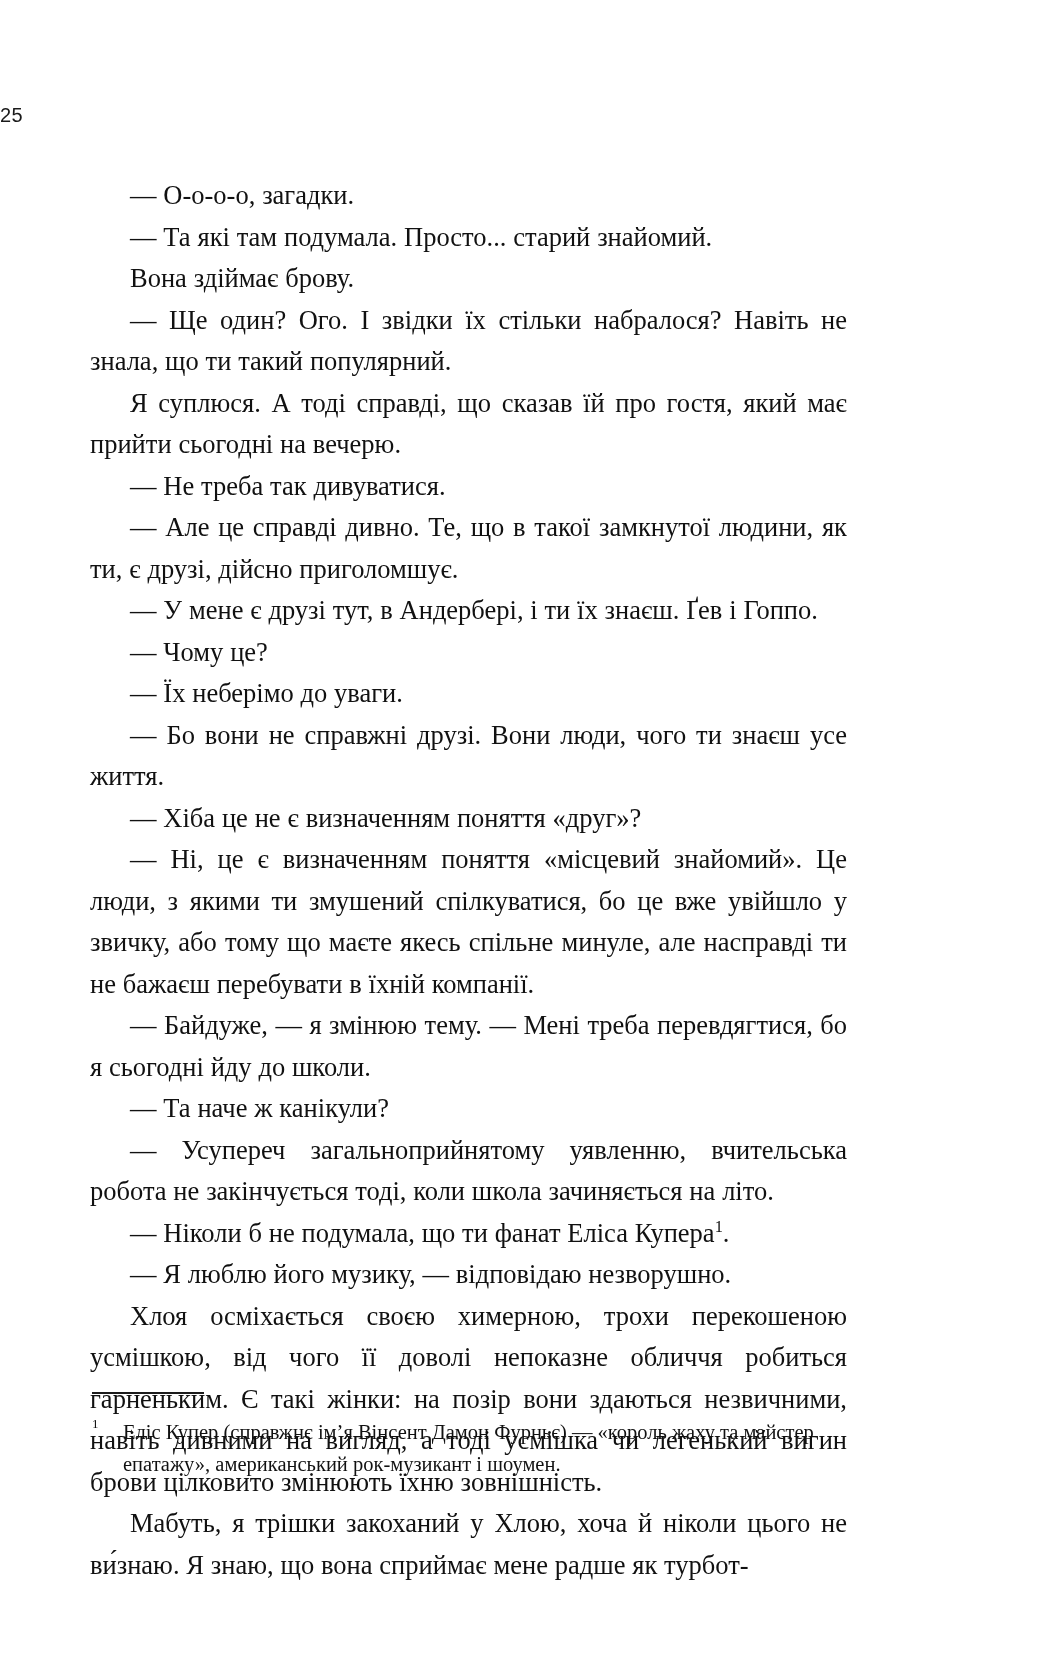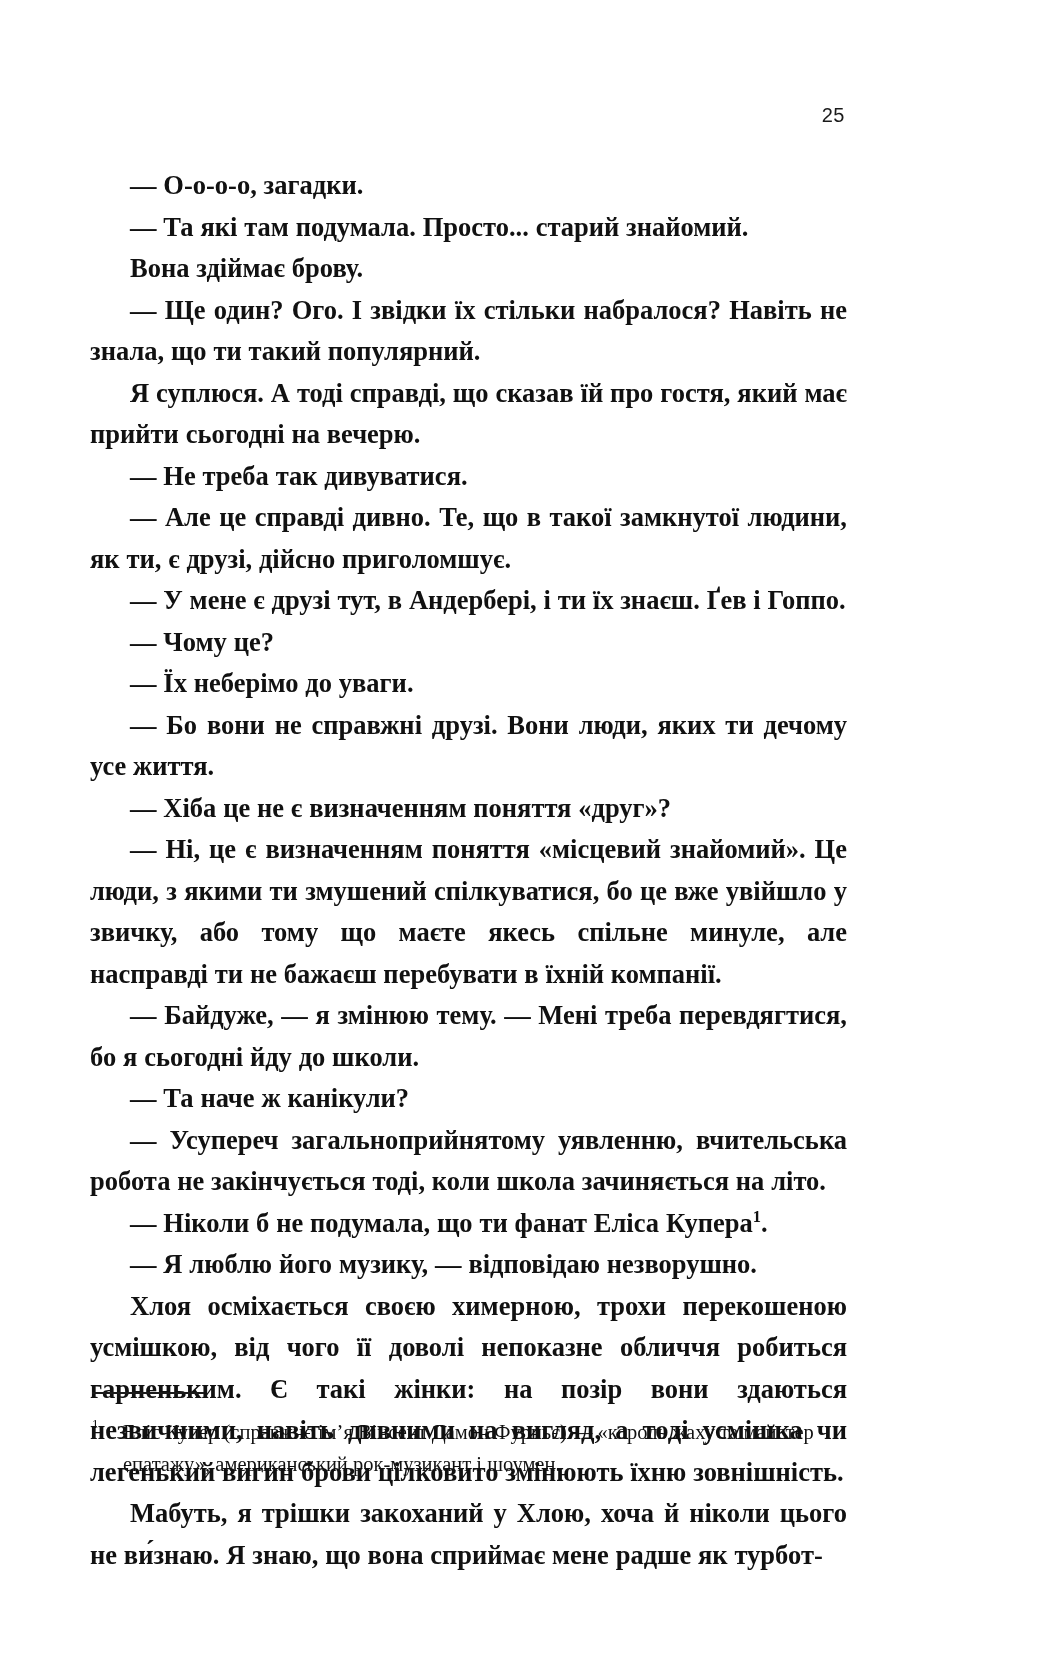--- a/index.html
+++ b/index.html
@@ -17,34 +17,32 @@
     font-family: "Liberation Serif", "DejaVu Serif", serif;
     color: #111111;
   }
 
   
   .folio {
     position: absolute;
     top: 104px;
     left: 0;
     width: 845px;
-    text-align: right;
     font-family: "Liberation Sans", "DejaVu Sans", sans-serif;
     font-size: 20px;
     letter-spacing: 0.5px;
     color: #1a1a1a;
   }
 
   
   .textblock {
     position: absolute;
-    top: 165px;
+    top: 175px;
     left: 90px;
     width: 757px;
-    font-weight: bold;
   }
 
   p.para {
     margin: 0;
     font-size: 26.5px;
     line-height: 41.5px;
     text-align: justify;
     text-justify: inter-word;
     text-indent: 40px;
     -webkit-hyphens: none;
@@ -104,21 +102,21 @@
     <p class="para short">— О-о-о-о, загадки.</p>
     <p class="para short">— Та які там подумала. Просто... старий знайомий.</p>
     <p class="para short">Вона здіймає брову.</p>
     <p class="para">— Ще один? Ого. І звідки їх стільки набралося? Навіть не знала, що ти такий популярний.</p>
     <p class="para">Я суплюся. А тоді справді, що сказав їй про гостя, який має прийти сьогодні на вечерю.</p>
     <p class="para short">— Не треба так дивуватися.</p>
     <p class="para">— Але це справді дивно. Те, що в такої замкнутої людини, як ти, є друзі, дійсно приголомшує.</p>
     <p class="para short">— У мене є друзі тут, в Андербері, і ти їх знаєш. Ґев і Гоппо.</p>
     <p class="para short">— Чому це?</p>
     <p class="para short">— Їх неберімо до уваги.</p>
-    <p class="para">— Бо вони не справжні друзі. Вони люди, яких ти дечому усе життя.</p>
+    <p class="para">— Бо вони не справжні друзі. Вони люди, чого ти знаєш усе життя.</p>
     <p class="para short">— Хіба це не є визначенням поняття «друг»?</p>
     <p class="para">— Ні, це є визначенням поняття «місцевий знайомий». Це люди, з якими ти змушений спілкуватися, бо це вже увійшло у звичку, або тому що маєте якесь спільне минуле, але насправді ти не бажаєш перебувати в їхній компанії.</p>
     <p class="para">— Байдуже, — я змінюю тему. — Мені треба перевдягтися, бо я сьогодні йду до школи.</p>
     <p class="para short">— Та наче ж канікули?</p>
     <p class="para">— Усупереч загальноприйнятому уявленню, вчительська робота не закінчується тоді, коли школа зачиняється на літо.</p>
     <p class="para short"><span>— Ніколи б не подумала, що ти фанат Еліса Купера</span><sup class="fnref">1</sup><span>.</span></p>
     <p class="para short">— Я люблю його музику, — відповідаю незворушно.</p>
     <p class="para">Хлоя осміхається своєю химерною, трохи перекошеною усмішкою, від чого її доволі непоказне обличчя робиться гарненьким. Є такі жінки: на позір вони здаються незвичними, навіть дивними на вигляд, а тоді усмішка чи легенький вигин брови цілковито змінюють їхню зовнішність.</p>
     <p class="para">Мабуть, я трішки закоханий у Хлою, хоча й ніколи цього не ви́знаю. Я знаю, що вона сприймає мене радше як турбот-</p>
   </div>

